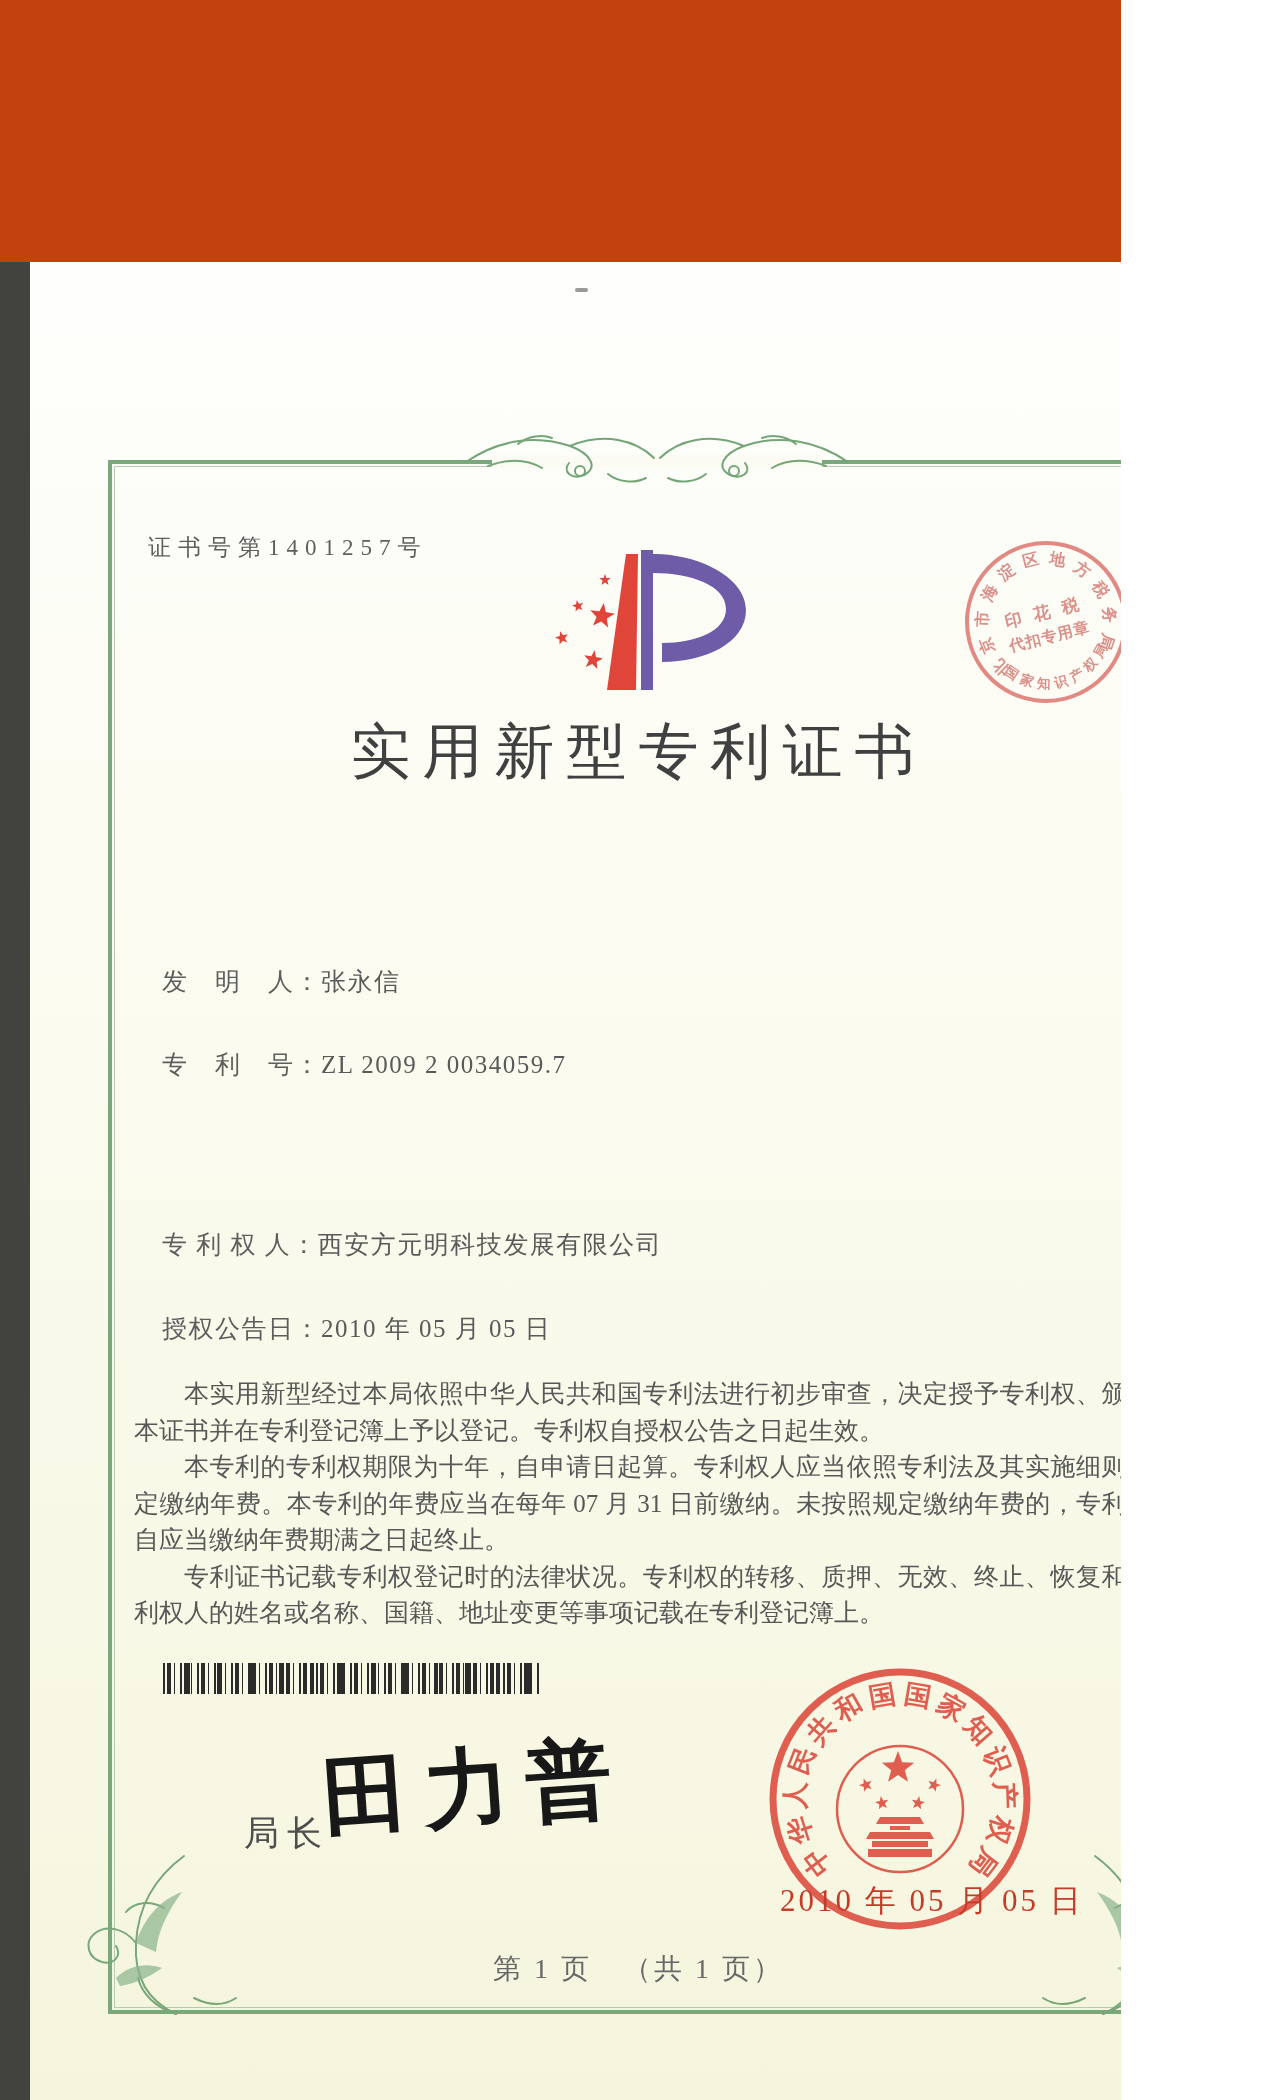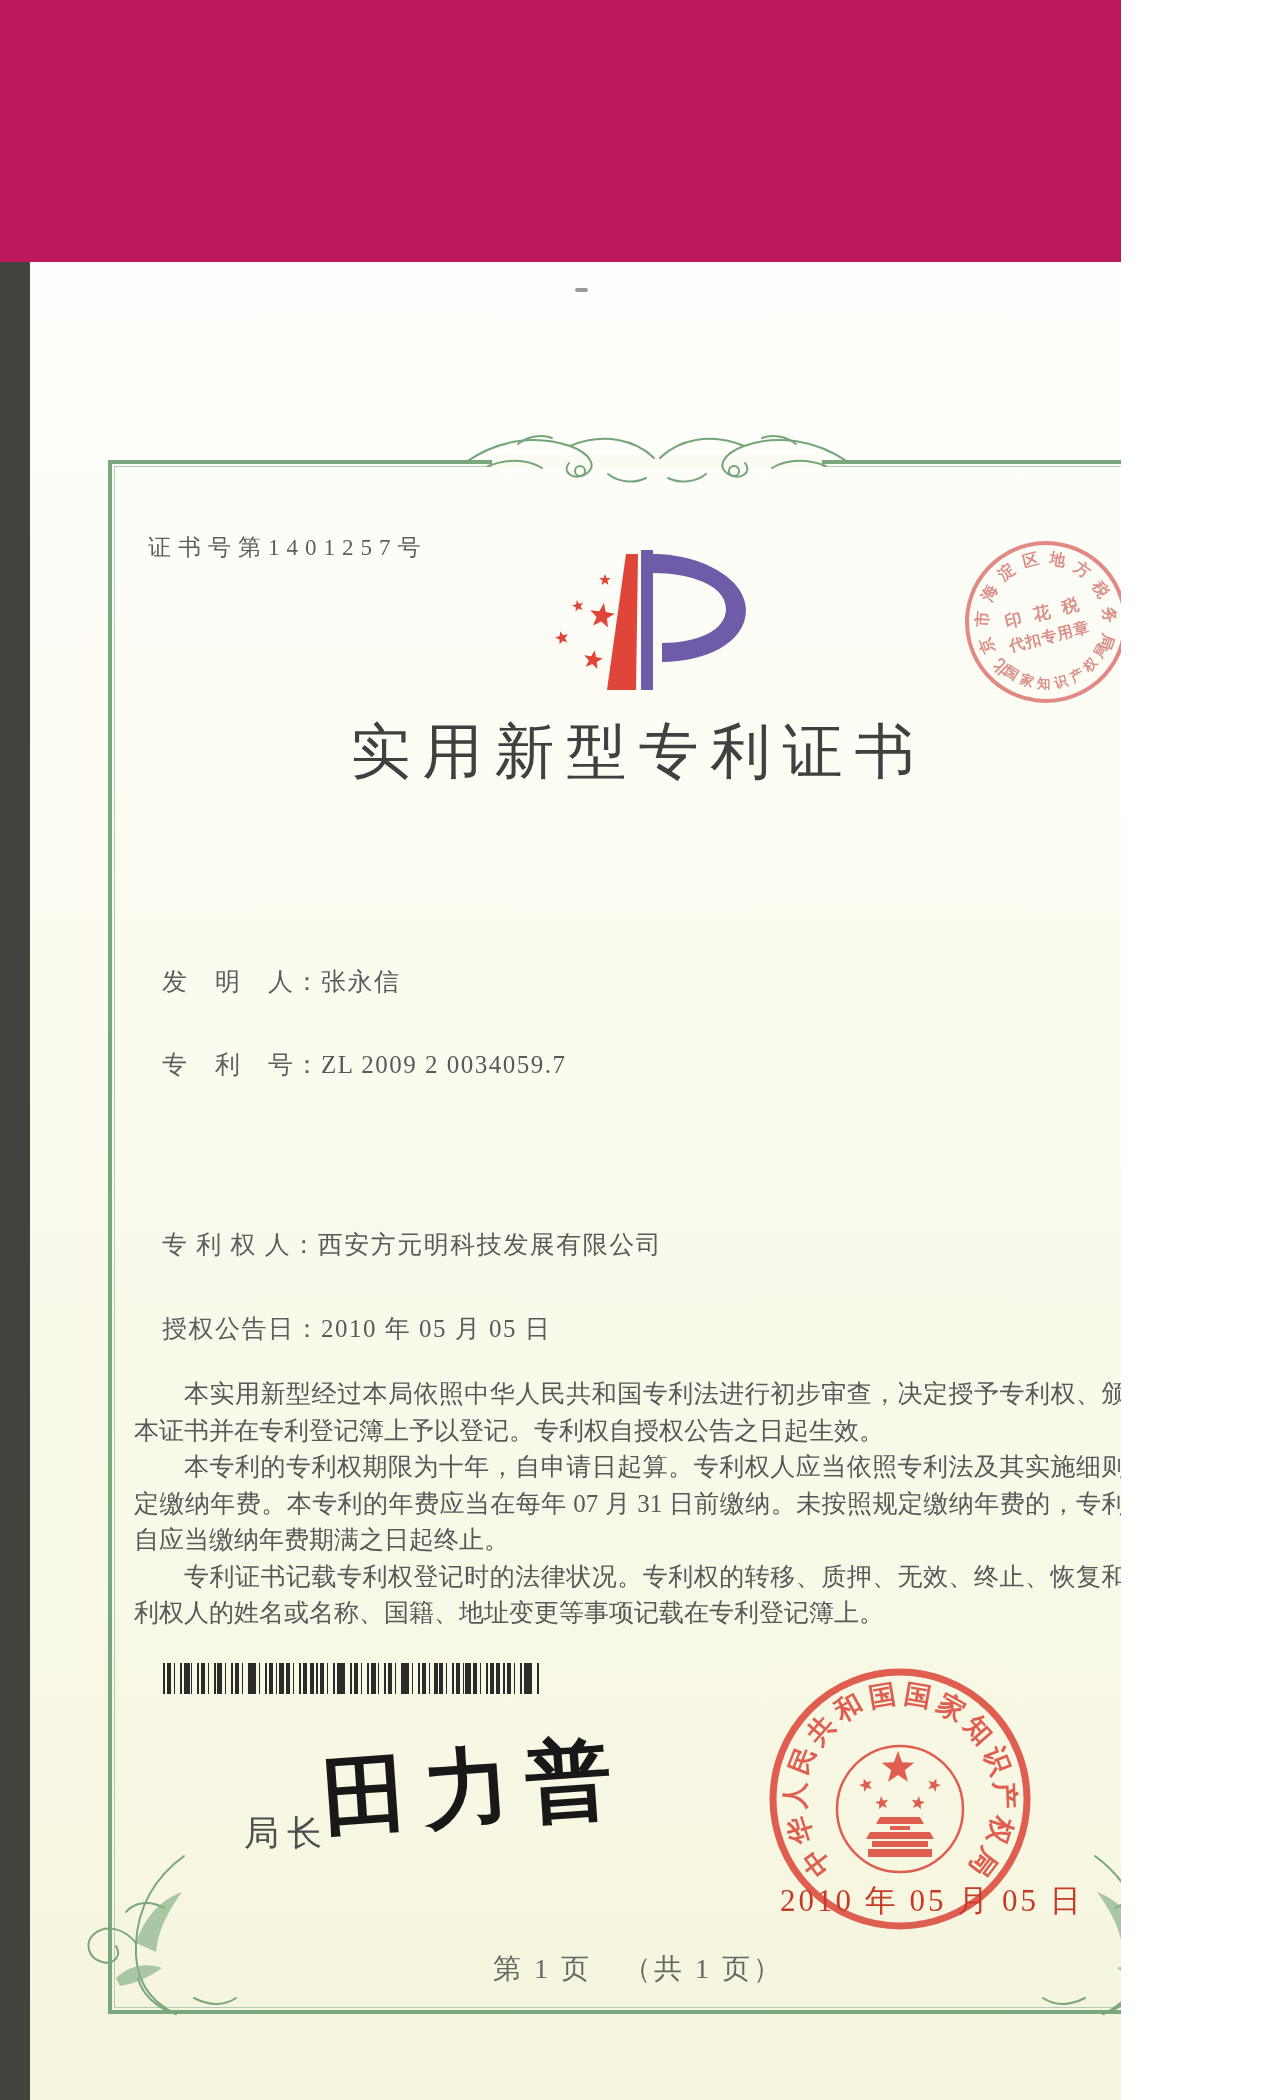--- a/index.html
+++ b/index.html
@@ -1,18 +1,18 @@
 <!DOCTYPE html>
 <html><head>
 <meta charset="utf-8">
 <style>
   * { box-sizing: border-box; }
   html,body { margin:0; padding:0; background:#fff; }
   body { font-family: "Liberation Serif", "DejaVu Serif", serif; }
-  .canvas { position:relative; width:1121px; height:2100px; background:#be185d; overflow:hidden; }
+  .canvas { position:relative; width:1121px; height:2100px; background:#c2410c; overflow:hidden; }
 
   .scan-strip { position:absolute; left:0; top:262px; width:30px; height:1838px; background:#42423f; }
 
   .paper { position:absolute; left:30px; top:262px; width:1217px; height:1838px;
            background:linear-gradient(180deg,#fefefc 0%,#fcfcf3 30%,#f9f9e9 65%,#f5f5dd 100%); }
 
   .dash { position:absolute; left:545px; top:26px; width:13px; height:4px; background:#9a9a9a; border-radius:2px; }
 
   .frame { position:absolute; left:78px; top:198px; width:1062px; height:1554px; border:4px solid #7aa87c; }
   .frame-inner { position:absolute; inset:2px; border:1px solid #b2cdb2; }

